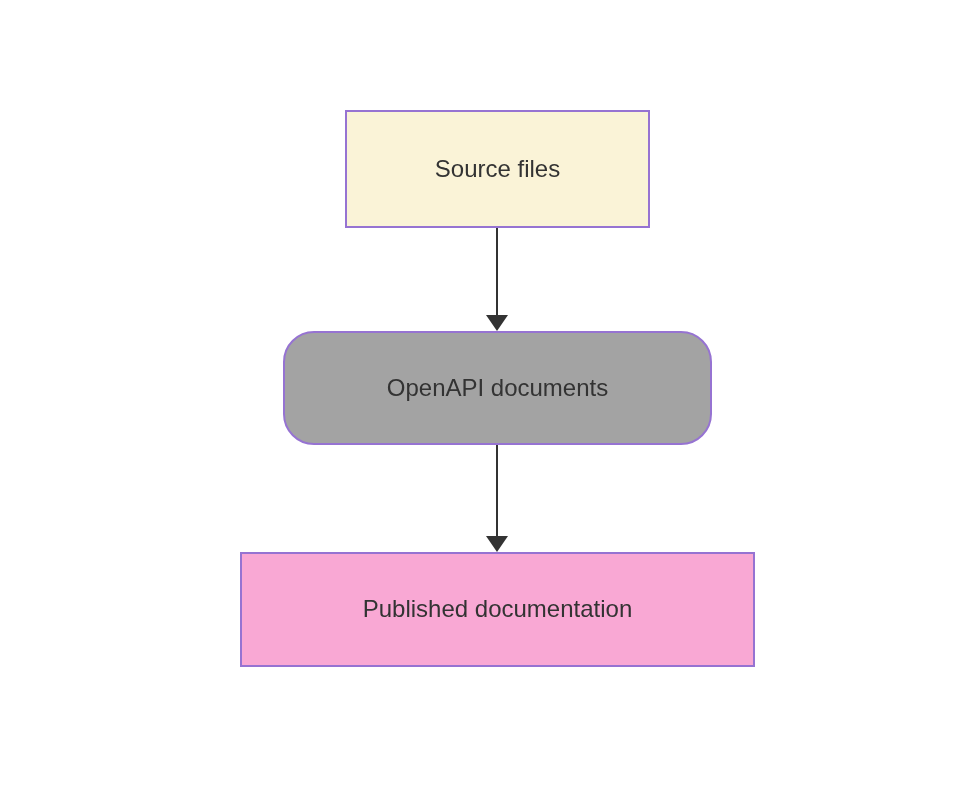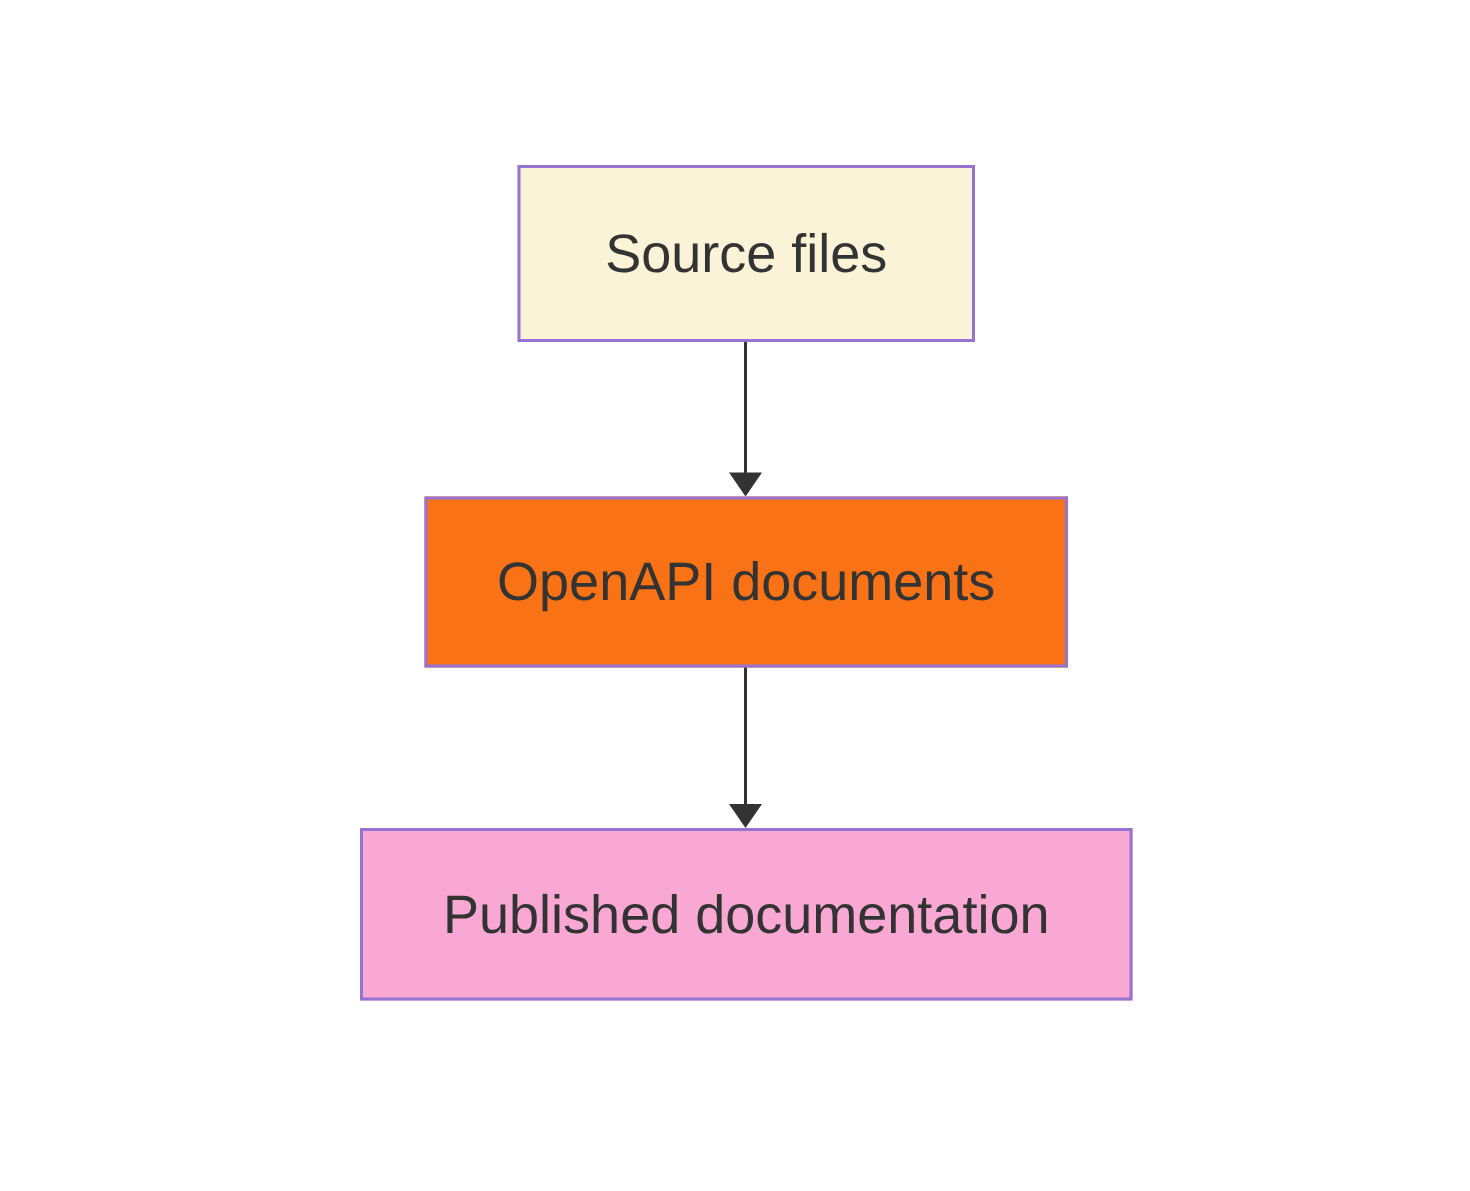--- a/index.html
+++ b/index.html
@@ -18,21 +18,21 @@
   .node {
     position: absolute;
     box-sizing: border-box;
     border: 2px solid var(--node-border, #9673d2);
     display: flex;
     align-items: center;
     justify-content: center;
   }
   .node .label {
     color: var(--text-color, #333333);
-    font-size: 36px;
+    font-size: 24px;
     line-height: 1.2;
     white-space: nowrap;
   }
   .node-source     { left: 345px; top: 110px; width: 305px; height: 118px; }
   .node-openapi    { left: 283px; top: 331px; width: 429px; height: 114px; }
   .node-published  { left: 240px; top: 552px; width: 515px; height: 115px; }
 
   .edge-line {
     position: absolute;
     width: 2px;
@@ -56,21 +56,21 @@
 
 <div class="canvas" style="background-color: rgb(255, 255, 255);">
 
   <div class="node node-source" style="background-color: rgb(250, 243, 215);">
     <span class="label">Source files</span>
   </div>
 
   <div class="edge-line edge1-line"></div>
   <div class="edge-head edge1-head"></div>
 
-  <div class="node node-openapi" style="background-color: #f97316;">
+  <div class="node node-openapi" style="background-color: #a3a3a3; border-radius: 31px;">
     <span class="label">OpenAPI documents</span>
   </div>
 
   <div class="edge-line edge2-line"></div>
   <div class="edge-head edge2-head"></div>
 
   <div class="node node-published" style="background-color: #f9a8d4;">
     <span class="label">Published documentation</span>
   </div>
 

